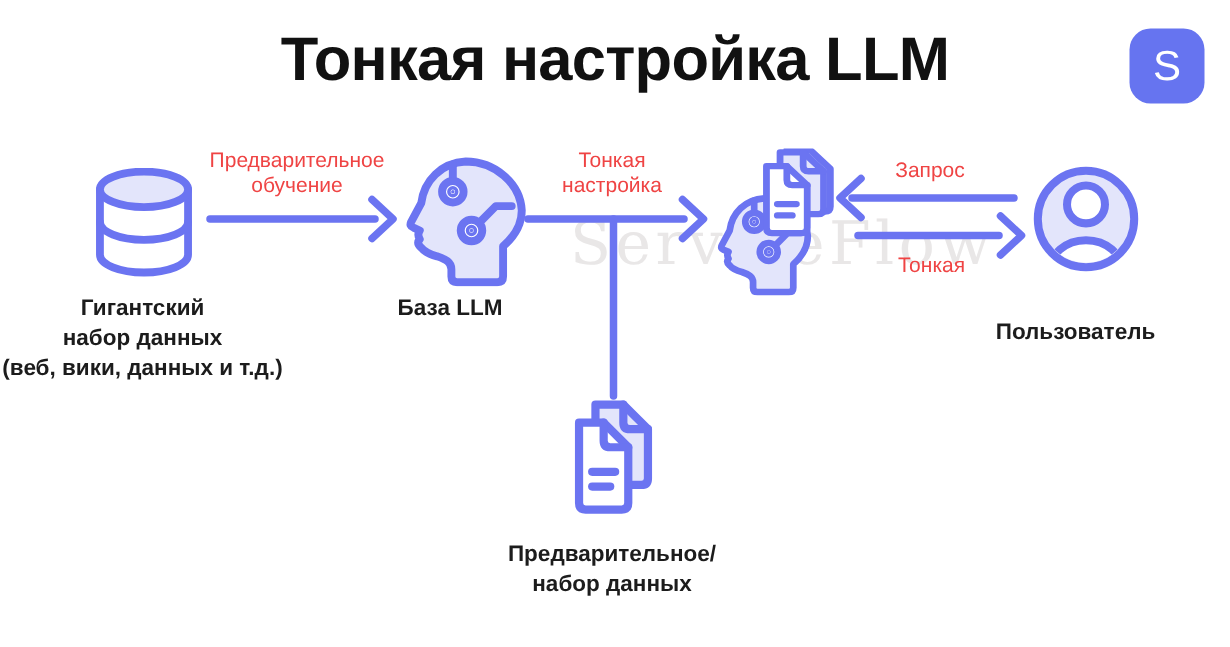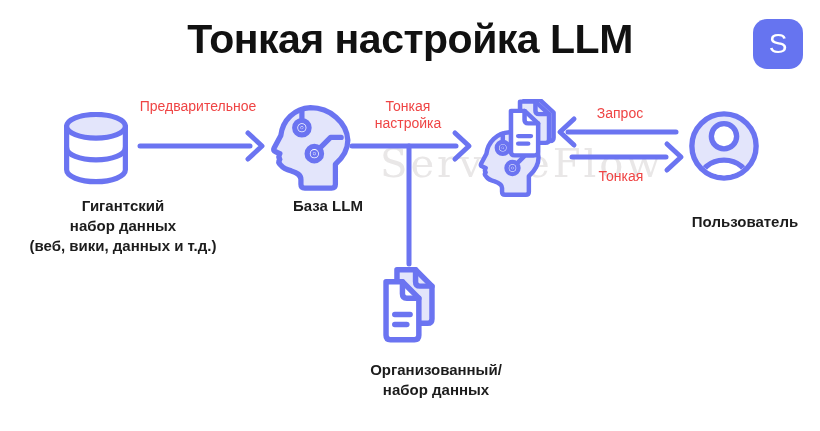--- a/index.html
+++ b/index.html
@@ -21,21 +21,21 @@
     font-family:"DejaVu Serif","Liberation Serif",serif;
     font-size:40px;letter-spacing:3px;color:#E9E7E7;white-space:nowrap;
   }
   .connectors{position:absolute;left:0;top:0;z-index:2;pointer-events:none;}
   .icon{position:absolute;z-index:3;}
   .lbl{
     position:absolute;z-index:4;transform:translateX(-50%);text-align:center;
     white-space:nowrap;
   }
   .edge-lbl{font-size:14px;font-weight:400;color:#ef4444;line-height:17px;}
-  .node-lbl{font-size:15px;font-weight:700;color:#1C1C1C;line-height:20px;margin-left:28px;}
+  .node-lbl{font-size:15px;font-weight:700;color:#1C1C1C;line-height:20px;}
 </style>
 </head>
 <body>
 
 <div class="canvas">
 
   <div class="title">Тонкая настройка LLM</div>
 
   <div class="logo">
     <span>S</span>
@@ -137,33 +137,34 @@
       <path d="M 38 3 V 14 Q 38 18 42 18 H 53" fill="none"></path>
       <path d="M 11 14 H 26 L 41 29 V 63 Q 41 67 37 67 H 15 Q 11 67 11 63 Z" fill="#ffffff"></path>
       <path d="M 26 14 V 25 Q 26 29 30 29 H 41" fill="none"></path>
       <line x1="19" y1="44" x2="33" y2="44"></line>
       <line x1="19" y1="53" x2="30" y2="53"></line>
     </g>
   </svg>
 
   <div class="lbl edge-lbl" style="left:198px;top:98px">
     <div>Предварительное</div>
+    <div>обучение</div>
   </div>
   <div class="lbl edge-lbl" style="left:408px;top:98px">
     <div>Тонкая</div>
     <div>настройка</div>
   </div>
   <div class="lbl edge-lbl" style="left:620px;top:105px">Запрос</div>
   <div class="lbl edge-lbl" style="left:621px;top:168px">Тонкая</div>
 
   <div class="lbl node-lbl" style="left:95px;top:196px">
     <div>Гигантский</div>
     <div>набор данных</div>
     <div>(веб, вики, данных и т.д.)</div>
   </div>
   <div class="lbl node-lbl" style="left:300px;top:196px">База LLM</div>
   <div class="lbl node-lbl" style="left:717px;top:212px">Пользователь</div>
   <div class="lbl node-lbl" style="left:408px;top:360px">
-    <div>Организованный/</div>
+    <div>Предварительное/</div>
     <div>набор данных</div>
   </div>
 
 </div>
 
 </body></html>

